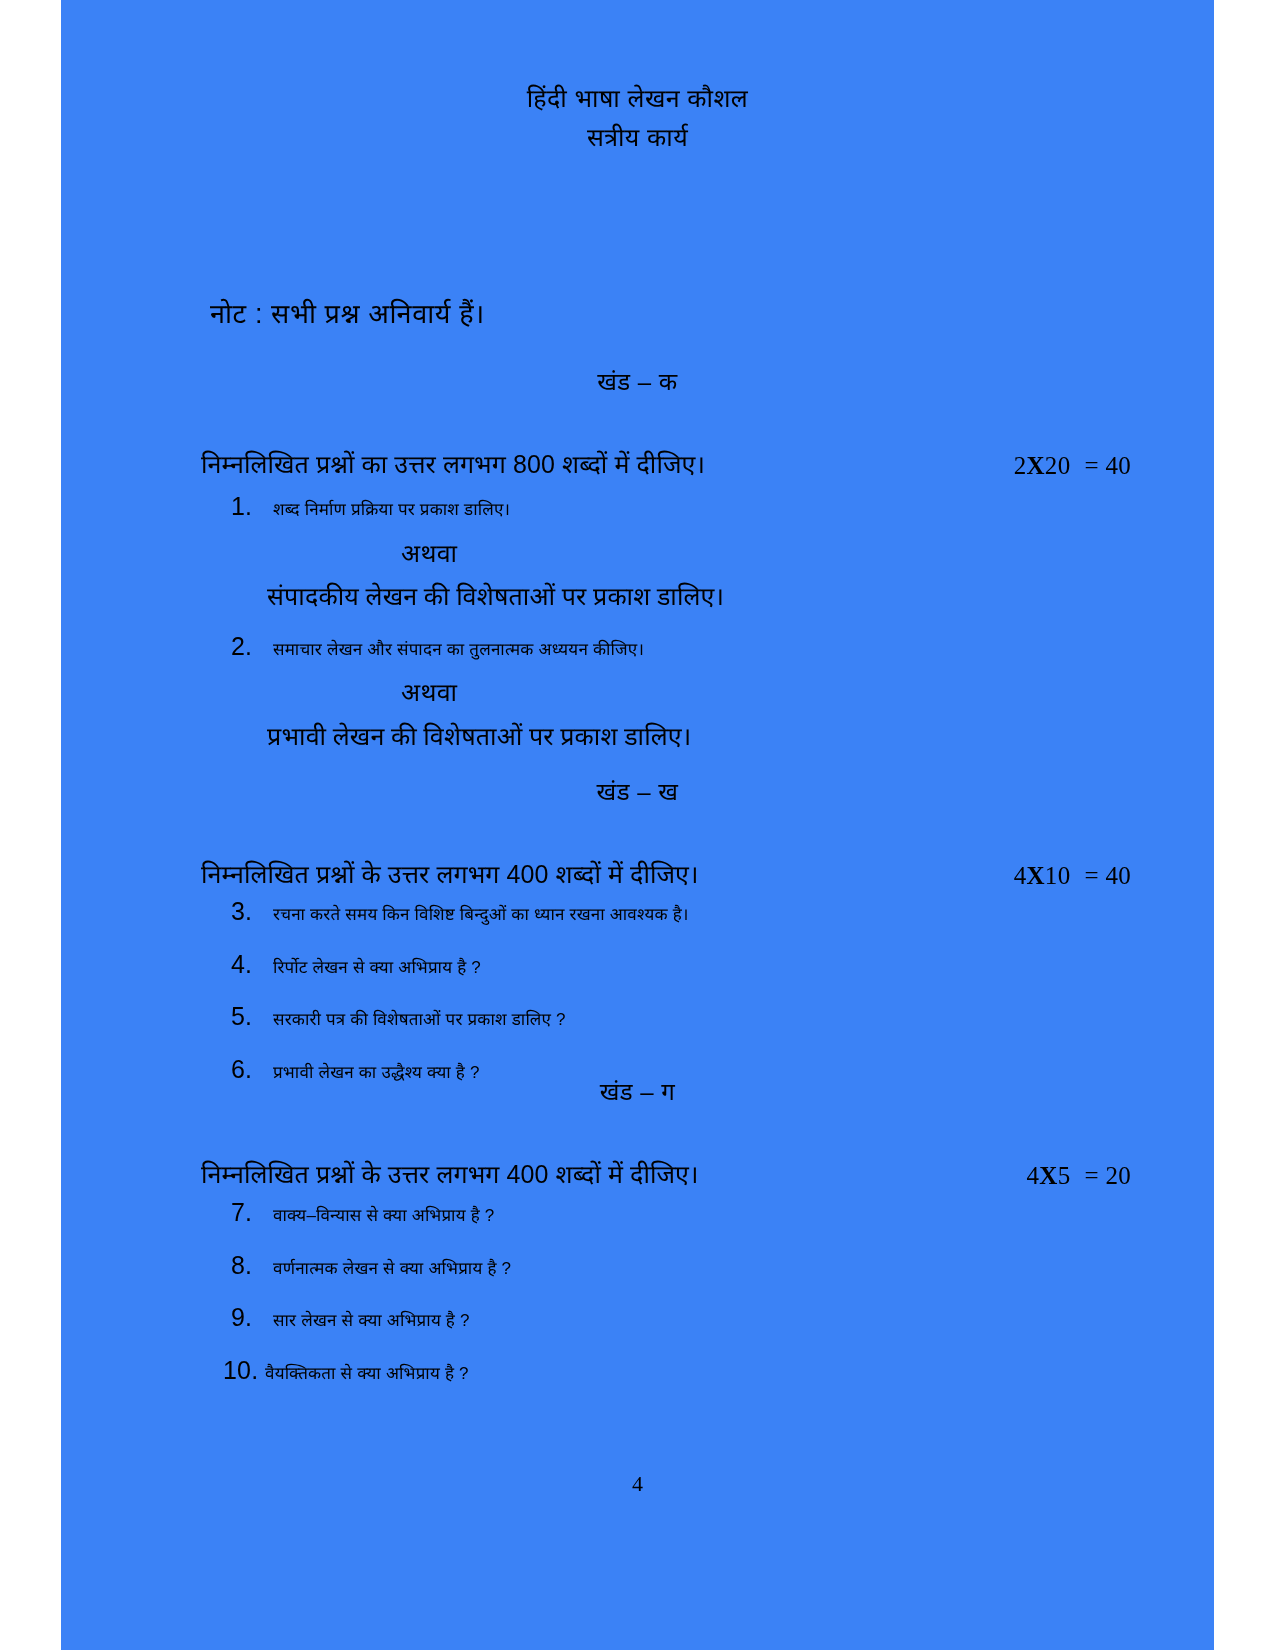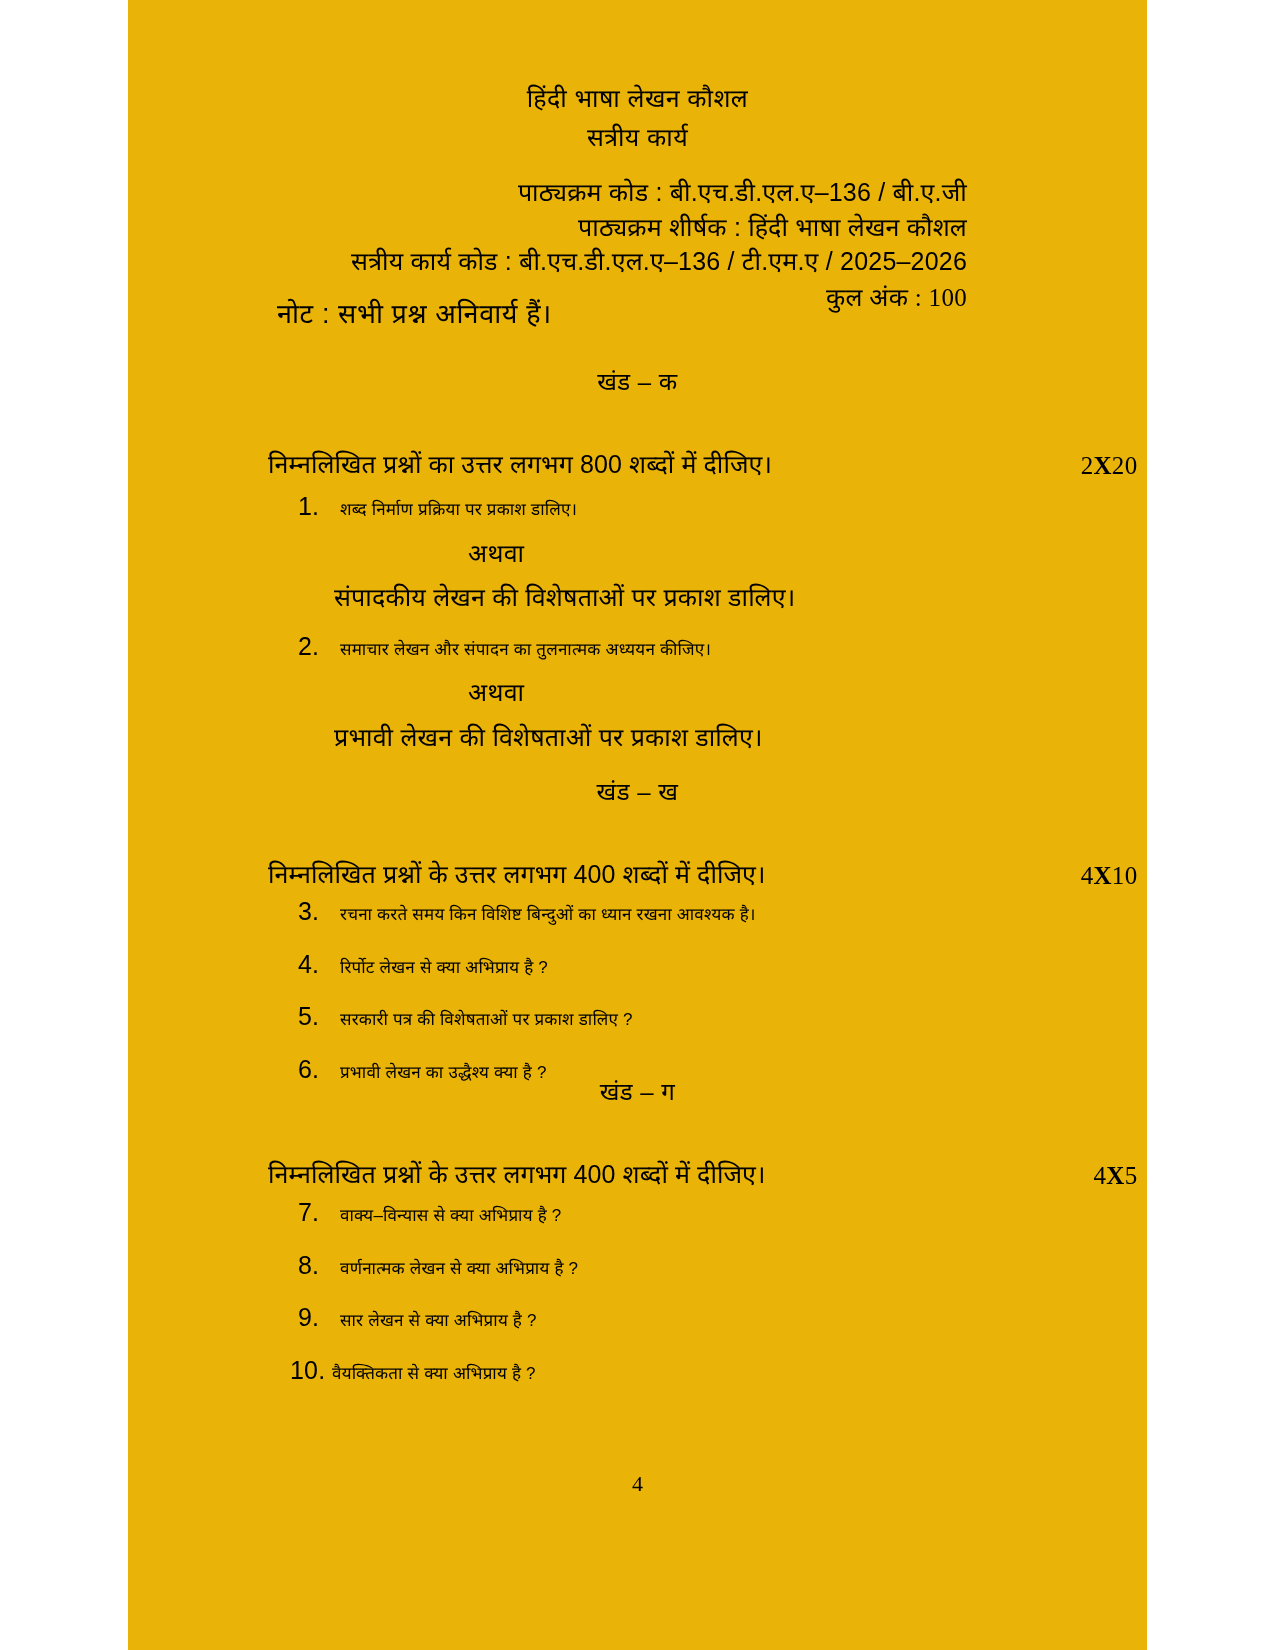--- a/index.html
+++ b/index.html
@@ -7,24 +7,24 @@
     margin: 0;
     padding: 0;
     background: #ffffff;
   }
   body {
     font-family: "Liberation Sans", "DejaVu Sans", sans-serif;
     color: #000000;
   }
   .page {
     position: relative;
-    width: 1019px;
+    width: 1153px;
     height: 1650px;
     margin: 0 auto;
-    background: #eab308;
+    background: #3b82f6;
     box-sizing: border-box;
     padding: 9px;
     overflow: hidden;
   }
 
   
   .hi {
     font-family: "Liberation Sans", "DejaVu Sans", sans-serif;
     font-size: 25px;
     line-height: 1.30;
@@ -152,20 +152,21 @@
   }
   .alt-word {
     font-size: 25px;
     margin: 12px 0 12px 170px;
     letter-spacing: 0.3px;
   }
   .alt-text {
     font-size: 25px;
     margin: 8px 0 16px 36px;
     letter-spacing: 0.2px;
+    font-family: Liberation Serif, serif;
   }
   .q-item.spaced { margin-bottom: 20px; }
 
   
   .page-number {
     position: absolute;
     bottom: 153px;
     left: 0;
     width: 100%;
     text-align: center;
@@ -176,26 +177,20 @@
 </head>
 <body>
 
 <div class="page">
 
   <div class="title-block">
     <div class="title-line-1 hi">हिंदी भाषा लेखन कौशल</div>
     <div class="title-line-2 hi">सत्रीय कार्य</div>
   </div>
 
-  <div class="meta-block">
-    <div class="meta-line hi">पाठ्यक्रम कोड : बी.एच.डी.एल.ए–136 / बी.ए.जी</div>
-    <div class="meta-line hi">पाठ्यक्रम शीर्षक : हिंदी भाषा लेखन कौशल</div>
-    <div class="meta-line hi">सत्रीय कार्य कोड : बी.एच.डी.एल.ए–136 / टी.एम.ए / 2025–2026</div>
-    <div class="meta-line hi marks">कुल अंक : 100</div>
-  </div>
 
   <div class="note-line hi">नोट : सभी प्रश्न अनिवार्य हैं।</div>
 
   <div class="section-head hi" id="sec-head-ka">खंड – क</div>
 
   <div class="instr-row" id="instr-ka">
     <div class="instr-text hi">निम्नलिखित प्रश्नों का उत्तर लगभग 800 शब्दों में दीजिए।</div>
     <div class="marks">
       <span>2</span><span class="x">X</span><span>20</span><span class="eq">= 40</span>
     </div>

